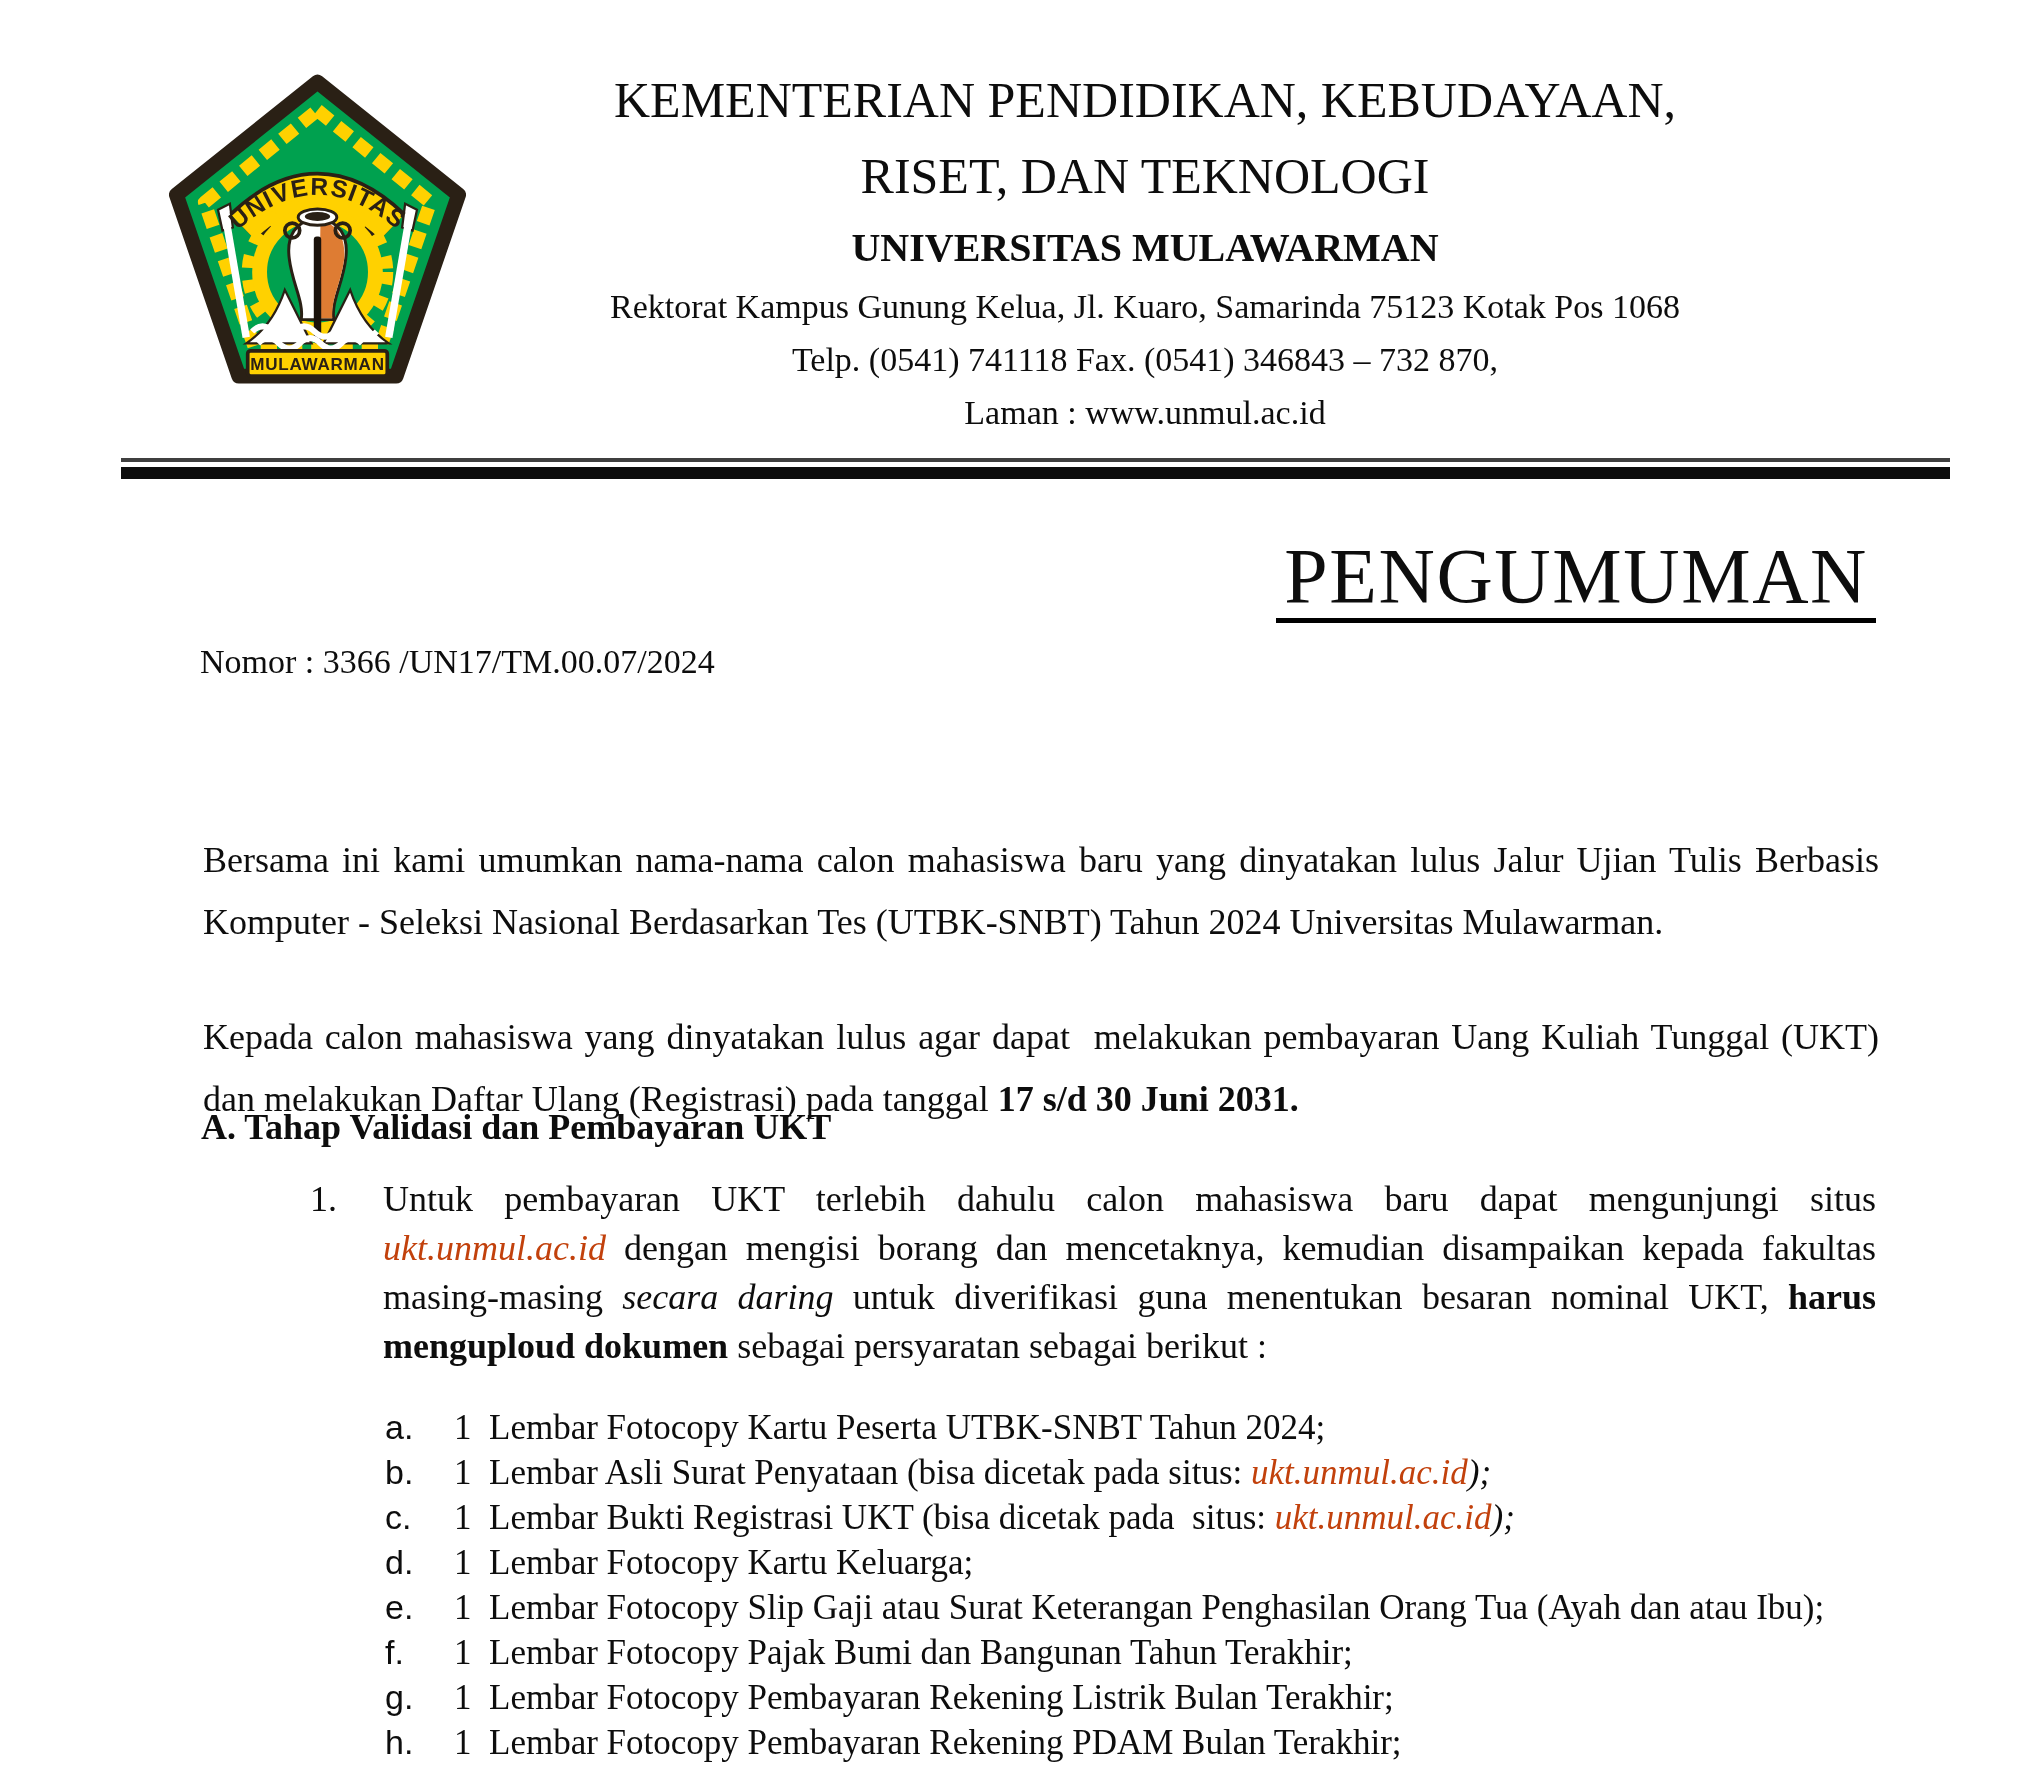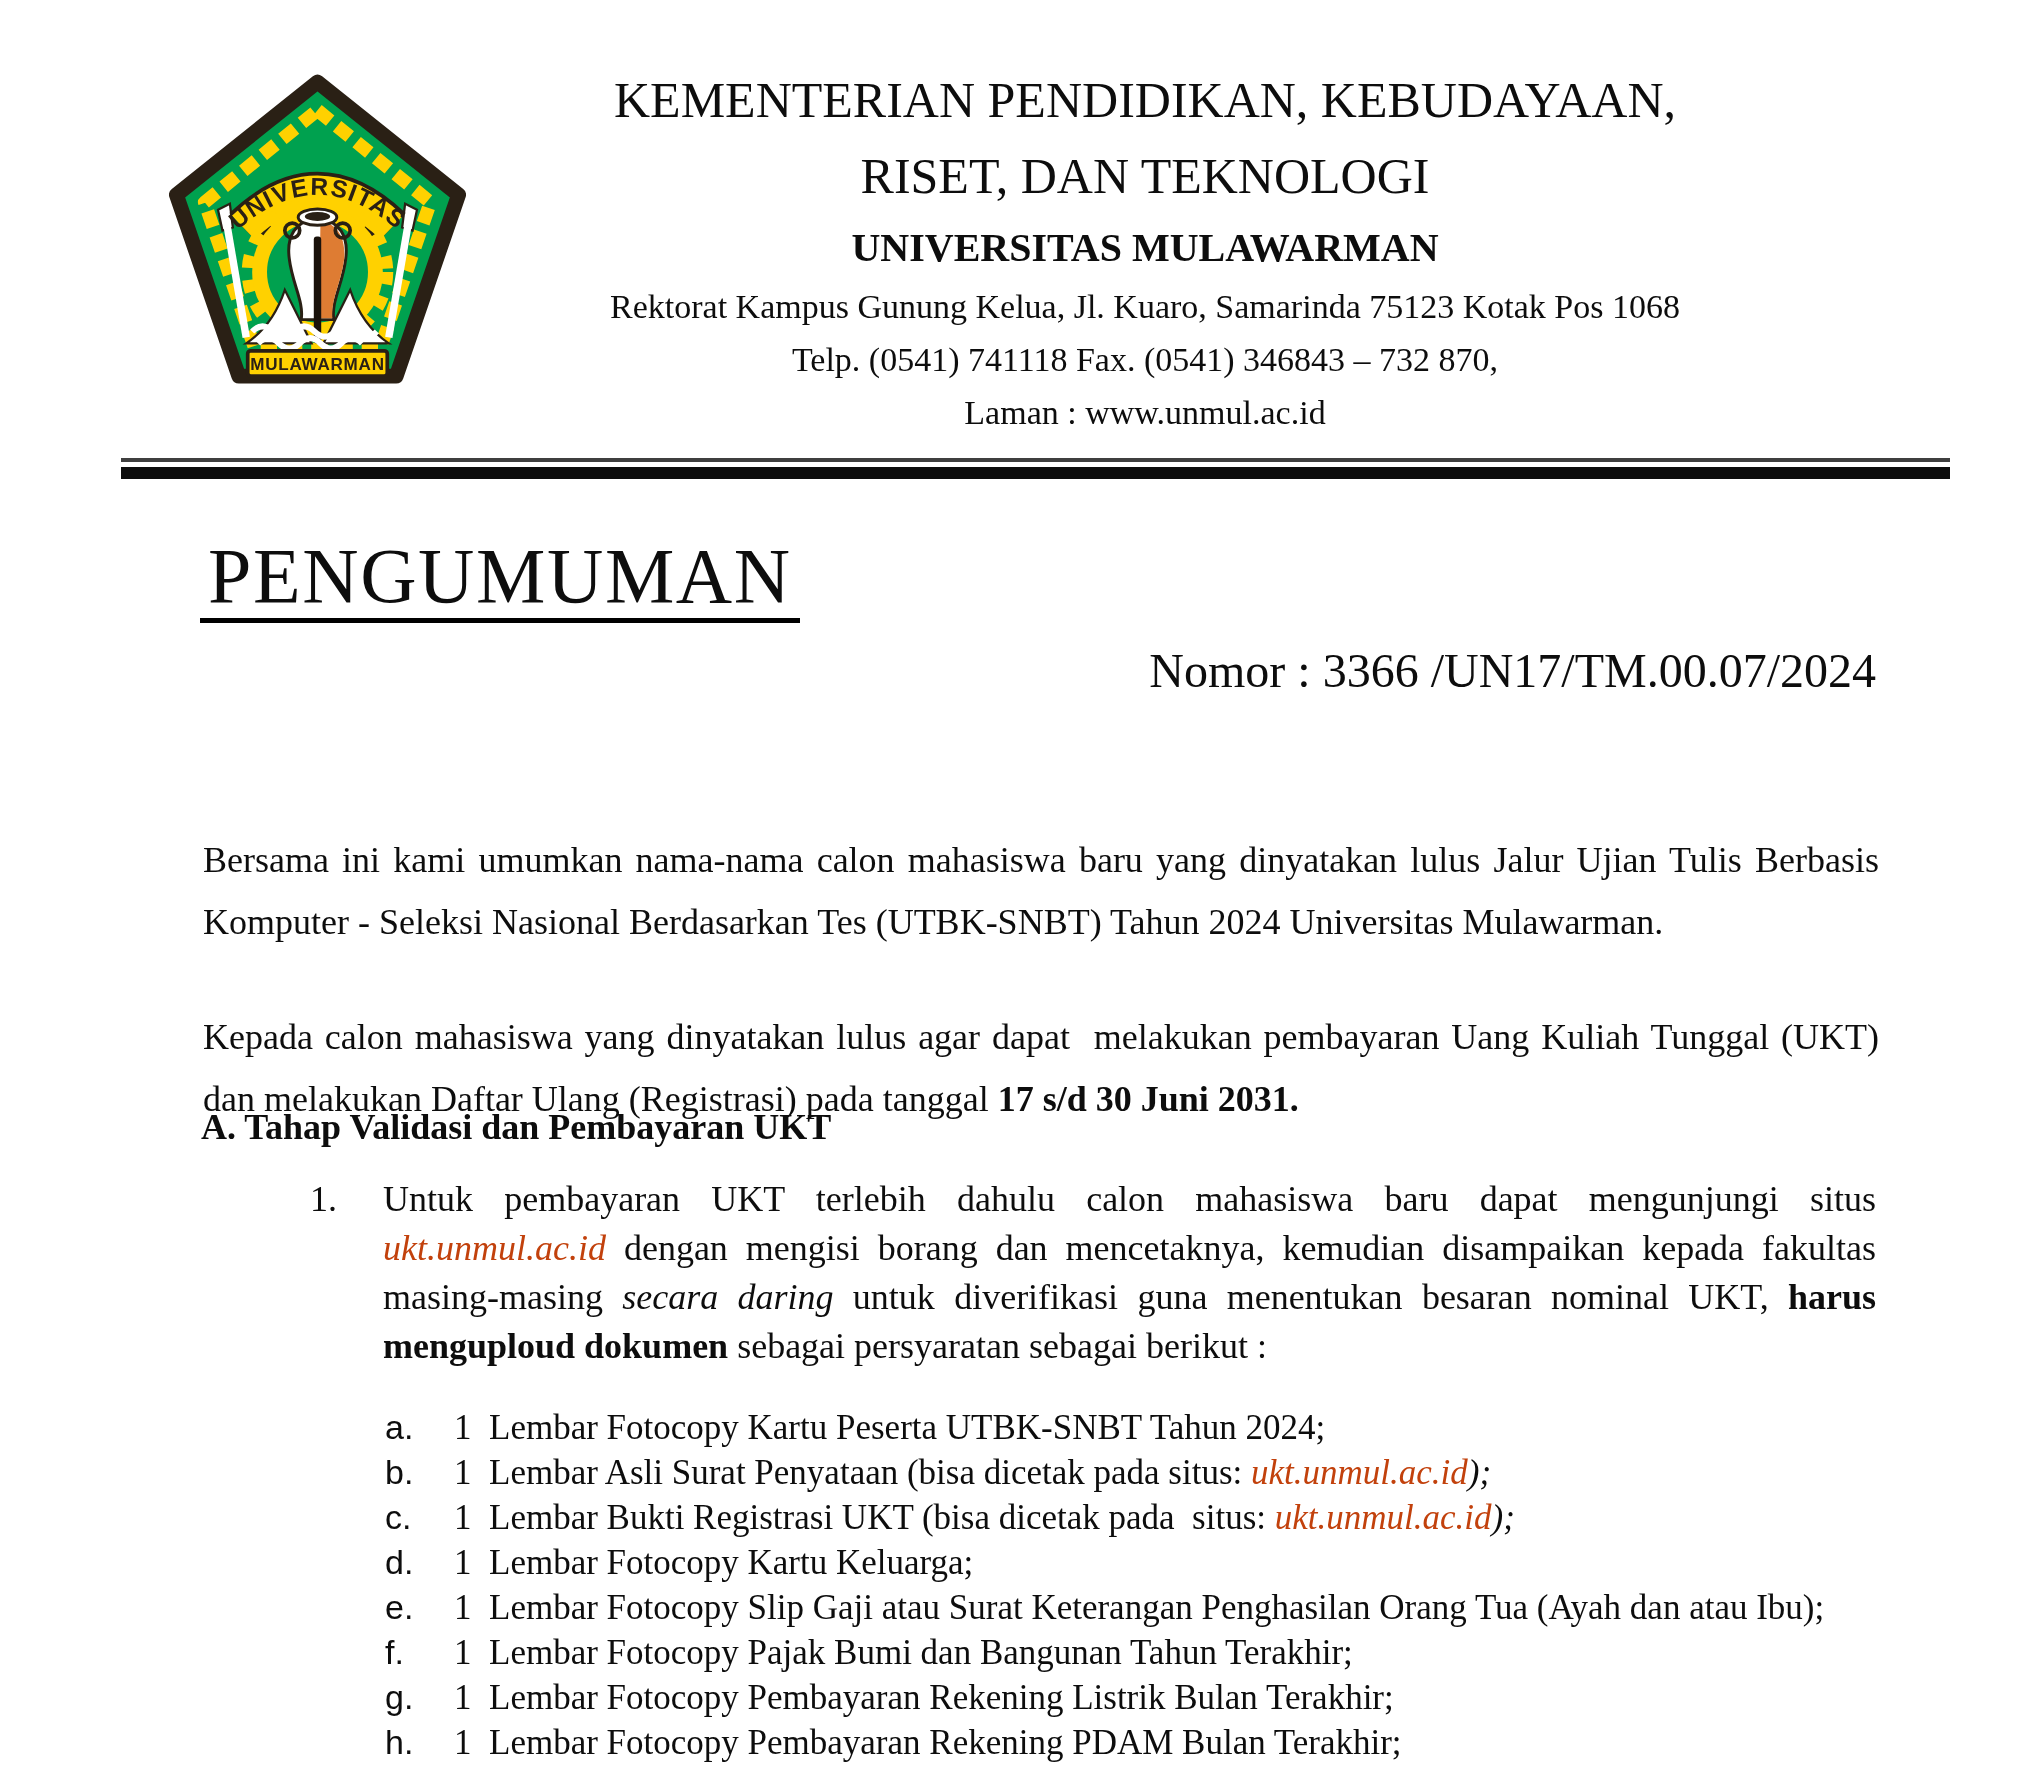--- a/index.html
+++ b/index.html
@@ -14,26 +14,26 @@
   
   .logo{position:absolute;left:169px;top:69px;width:297px;height:329px;}
   .head-text{position:absolute;left:375px;top:62px;width:1540px;text-align:center;}
   .ministry-line{font-size:50px;line-height:76px;white-space:nowrap;}
   .univ-line{font-size:40px;font-weight:bold;line-height:64px;margin-top:1.6px;white-space:nowrap;}
   .addr-line{font-size:34px;line-height:53px;white-space:nowrap;}
   .rule{position:absolute;left:121px;top:458px;width:1829px;}
   .rule-thin{border-top:4px solid #3f3f3f;height:4.8px;}
   .rule-thick{height:12px;background:#0c0c0c;}
   
-  .title-wrap{position:absolute;left:200px;top:536px;width:1676px;text-align:left;}
+  .title-wrap{position:absolute;left:200px;top:536px;width:1676px;text-align:right;}
   .doc-title{
     display:inline-block;font-size:78px;line-height:80px;letter-spacing:1.6px;
     border-bottom:5.6px solid #000;padding:0 8px 2.4px 8px;
   }
-  .nomor{position:absolute;left:200px;top:643px;width:1676px;text-align:right;font-size:48px;}
+  .nomor{position:absolute;left:200px;top:643px;width:1676px;text-align:left;font-size:34px;}
   
   .body-par{position:absolute;left:203px;width:1676px;font-size:36px;line-height:62px;text-align:justify;margin-top:44px;}
   .p1{top:785px;}
   .p2{top:962px;}
   .heading-a{position:absolute;left:201px;top:1106px;font-size:36px;font-weight:bold;white-space:nowrap;}
   .item1{position:absolute;left:310px;top:1175px;width:1566px;display:flex;}
   .item1 .num{flex:none;width:73px;font-size:36px;line-height:49px;}
   .item1 .txt{flex:1;font-size:36px;line-height:49px;text-align:justify;}
   .weblink{color:#c2410c;font-style:italic;text-decoration:none;}
   .doc-list{position:absolute;left:385px;top:1405px;width:1491px;}

